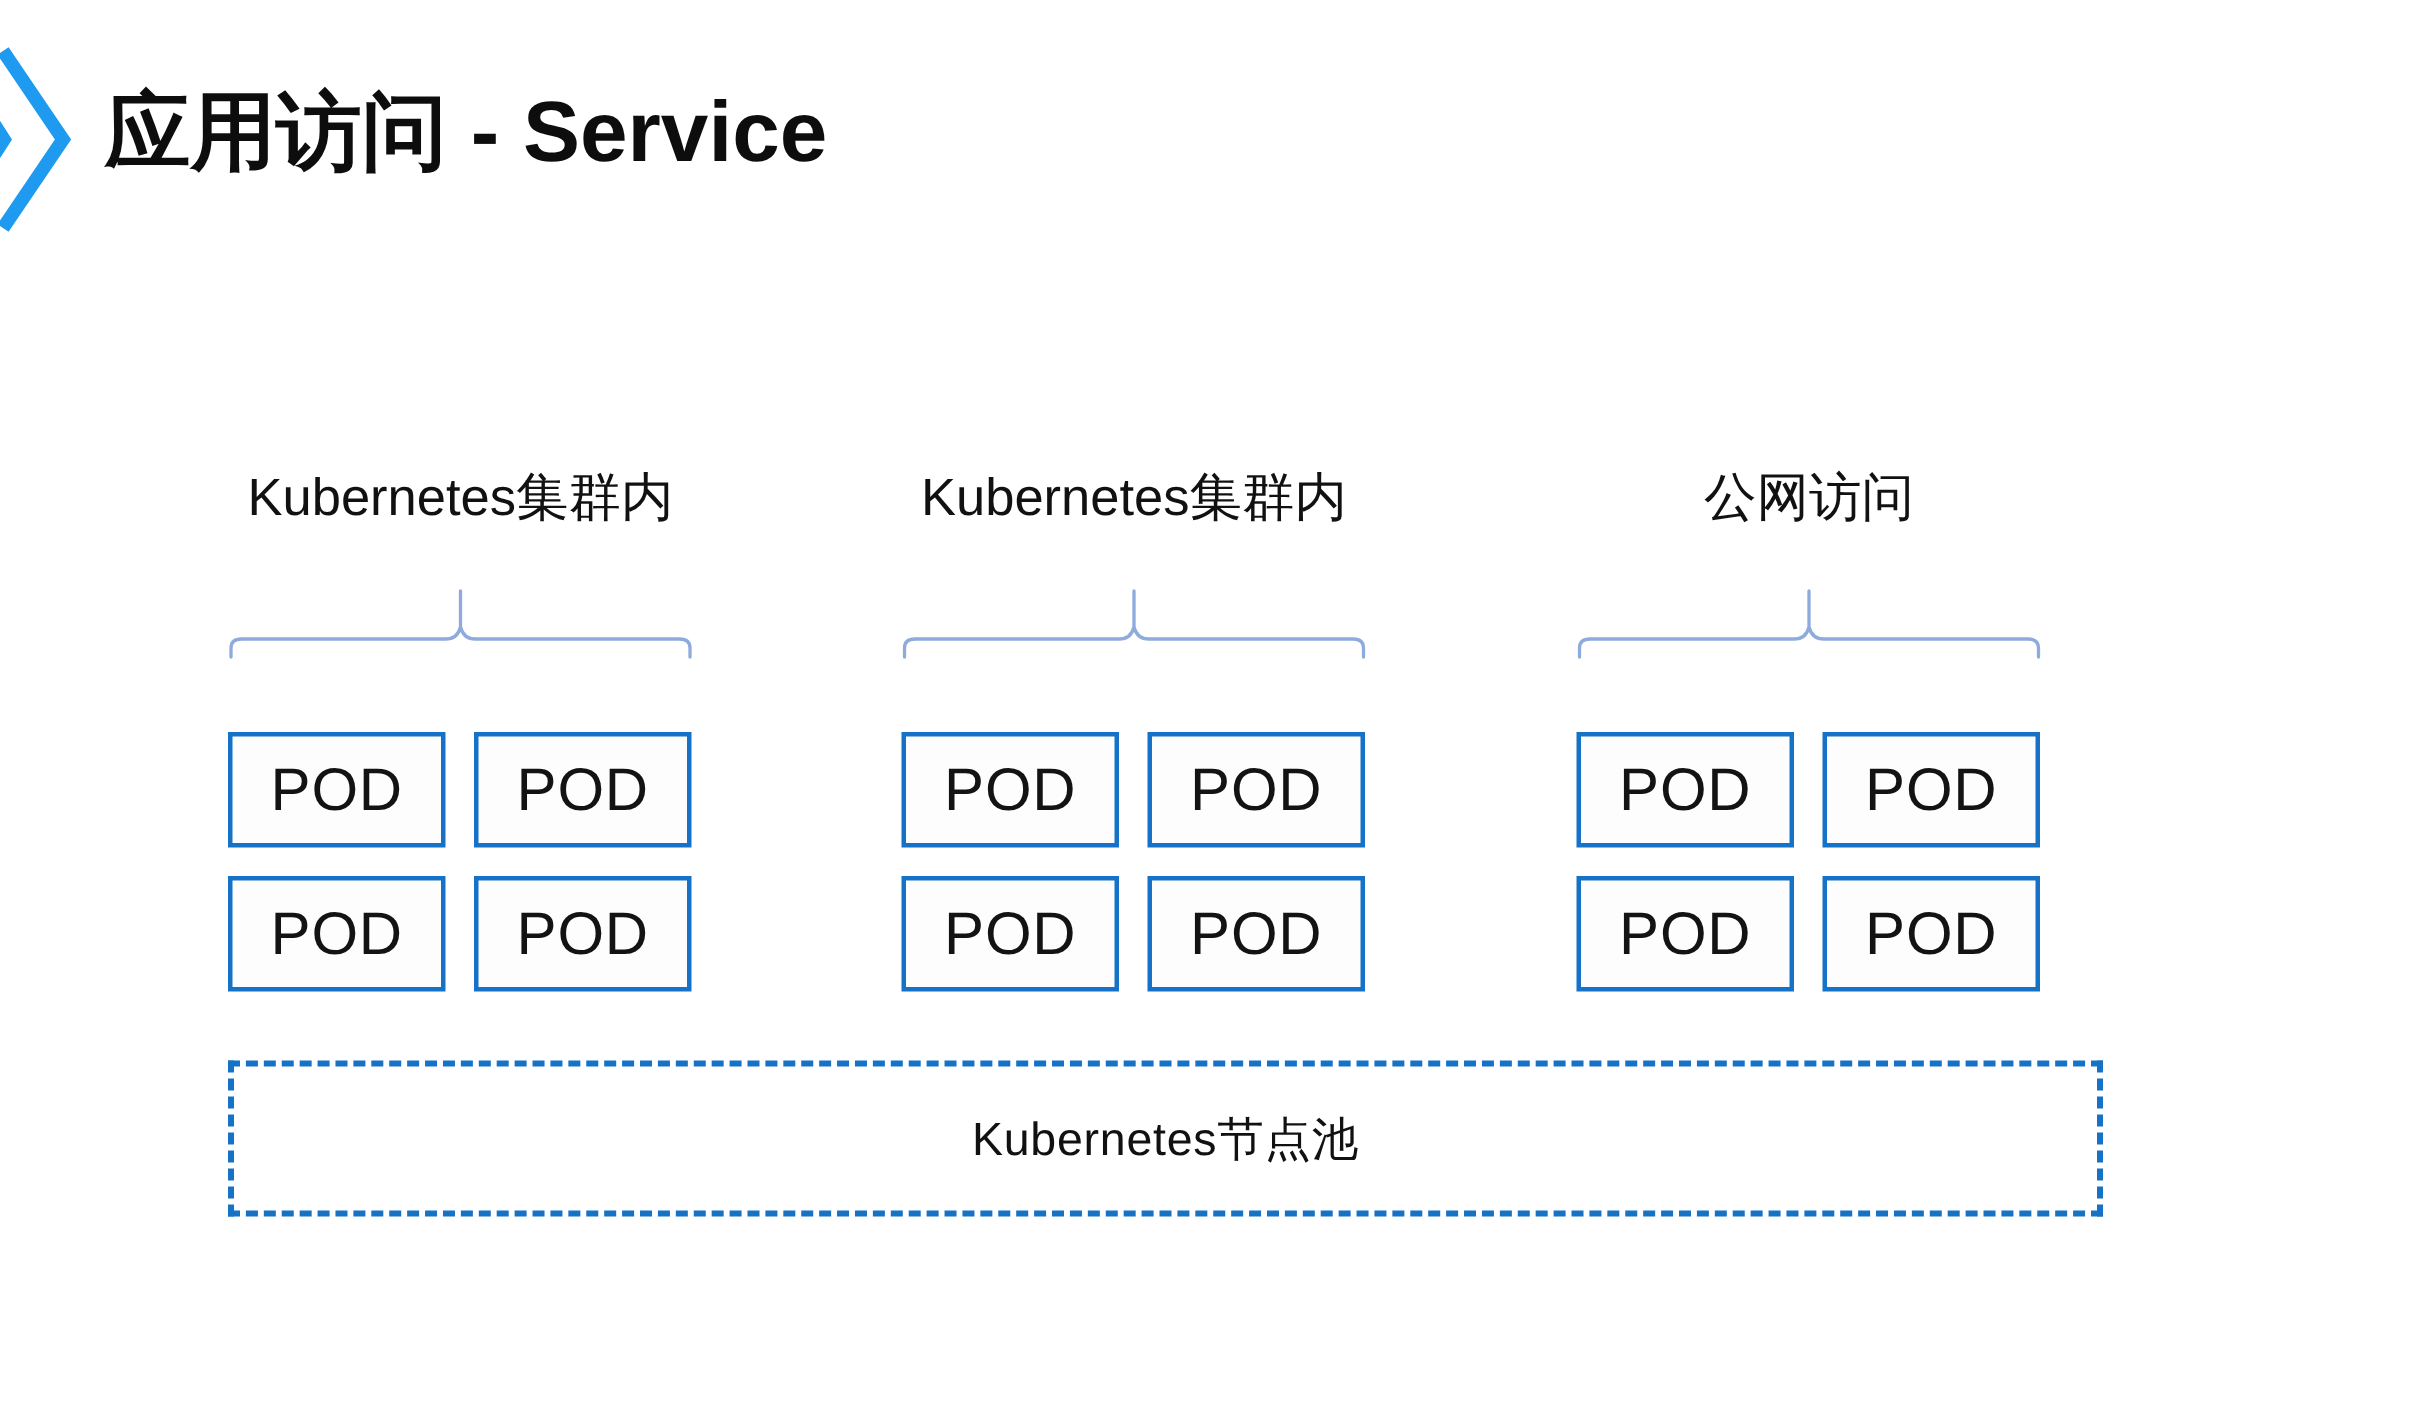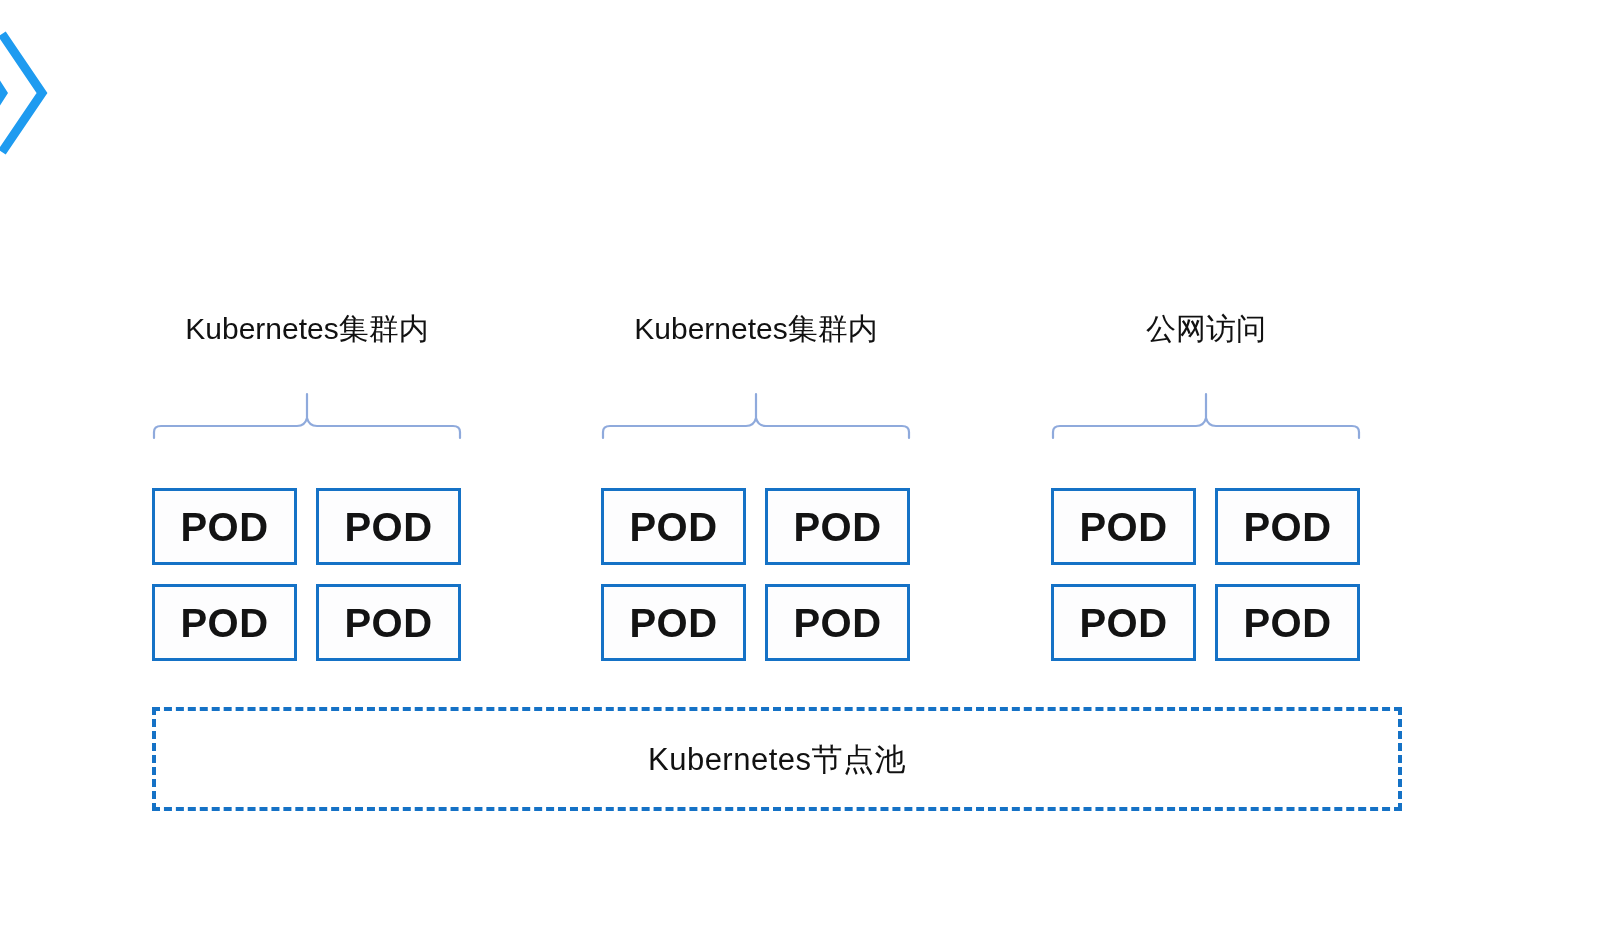--- a/index.html
+++ b/index.html
@@ -45,21 +45,21 @@
   .group {
     position: absolute;
     top: 310px;
   }
   .group-label {
     position: absolute;
     top: 0;
     left: 0;
     width: 100%;
     text-align: center;
-    font-size: 30px;
+    font-size: 35px;
     color: #111111;
     white-space: nowrap;
     line-height: 1.25;
   }
   .group-brace {
     position: absolute;
     left: 0;
     top: 82px;
   }
 
@@ -74,21 +74,20 @@
     column-gap: 19px;
     row-gap: 19px;
   }
   .pod-box {
     border: 3px solid #1572c6;
     background: #fdfdfe;
     display: flex;
     align-items: center;
     justify-content: center;
     box-sizing: border-box;
-    font-weight: bold;
   }
   .pod-label {
     font-size: 40px;
     color: #131313;
     letter-spacing: 0.5px;
     line-height: 1;
   }
 
   
   #node-pool {
@@ -114,20 +113,21 @@
 </head>
 <body>
 
 <div id="slide">
 
   <svg id="title-chevron" viewBox="0 0 70 150" xmlns="http://www.w3.org/2000/svg">
     <path d="M -14 6 L 30 75 L -14 144 L -14 112 L 10 75 L -14 38 Z" fill="#1e9bf0"></path>
     <path d="M 24 16 L 64 75 L 24 134" fill="none" stroke="#1e9bf0" stroke-width="9"></path>
   </svg>
 
+  <div id="slide-title">应用访问 - Service</div>
 
   <div class="group" style="left:152px; width:310px;">
     <div class="group-label">Kubernetes集群内</div>
     <svg class="group-brace" width="310" height="48" viewBox="0 0 310 48" xmlns="http://www.w3.org/2000/svg">
       <path d="M 2 46 L 2 40 Q 2 34 9 34 L 145 34 Q 153 34 155 26 L 155 2 L 155 26 Q 157 34 165 34 L 301 34 Q 308 34 308 40 L 308 46" fill="none" stroke="#8faadc" stroke-width="2.2" stroke-linecap="round" stroke-linejoin="round"></path>
     </svg>
     <div class="pod-grid">
       <div class="pod-box">
         <span class="pod-label">POD</span>
       </div>

